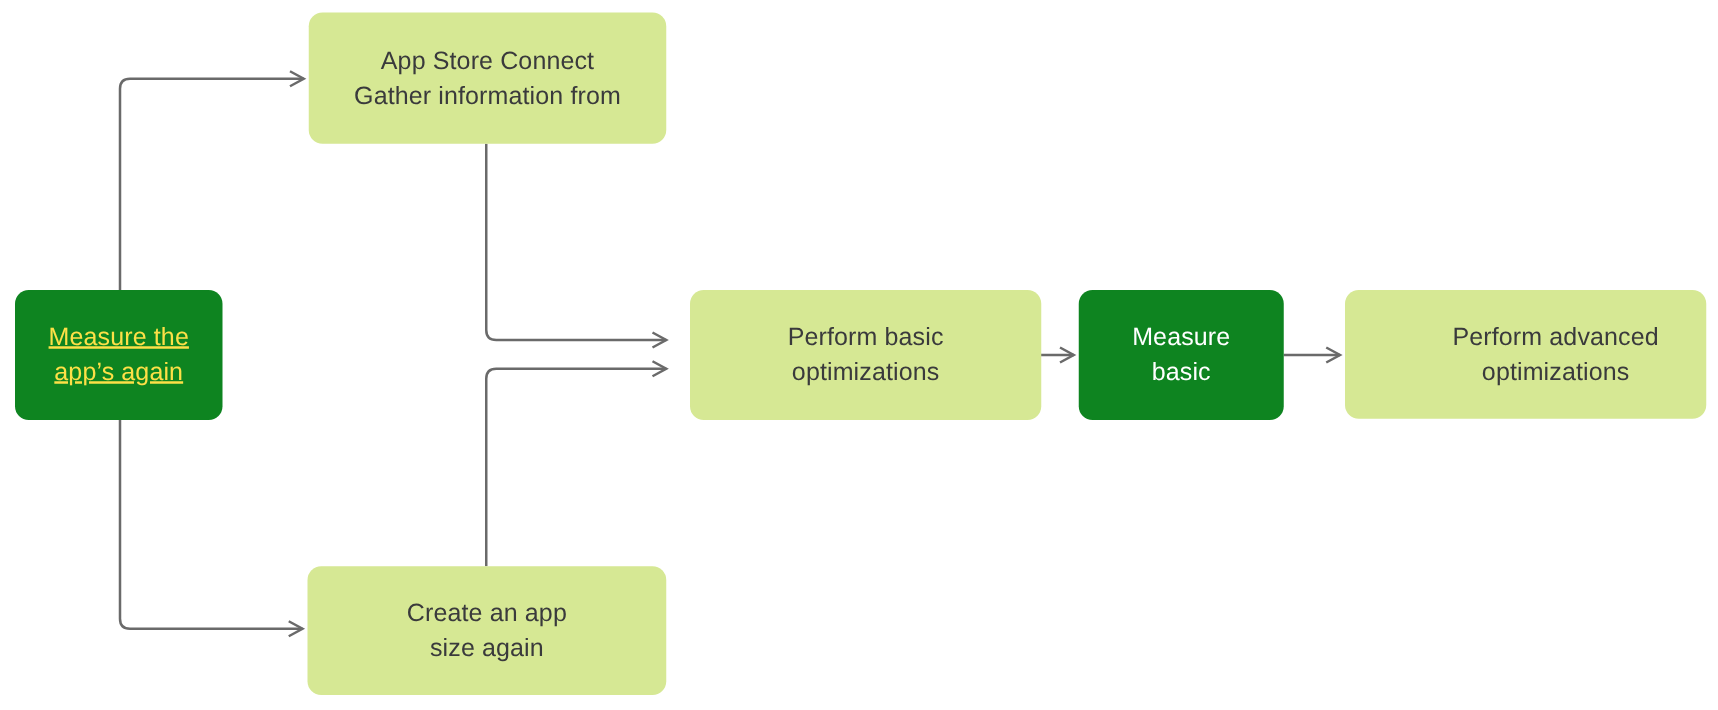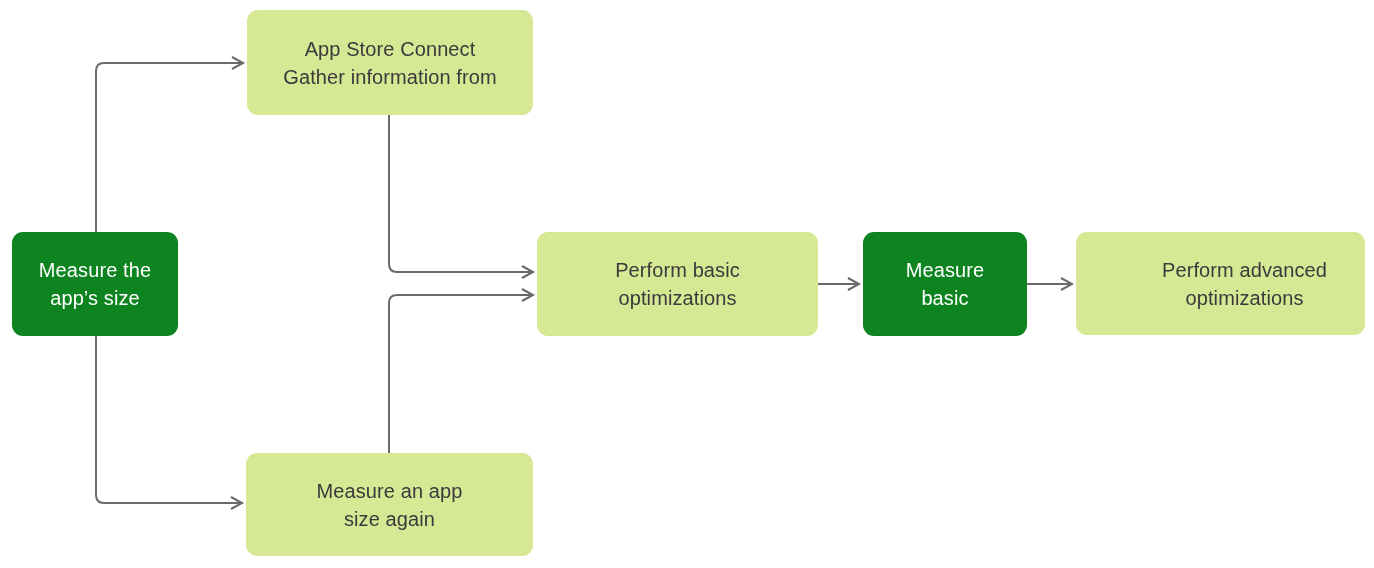--- a/index.html
+++ b/index.html
@@ -39,21 +39,21 @@
     text-align: center;
     font-size: 20px;
     font-weight: 400;
     line-height: 28px;
     letter-spacing: 0.1px;
   }
   
   .node.measure-size   { left: 12px;   top: 232px; width: 166px; height: 104px; }
   .node.gather-info    { left: 247px;  top: 10px;  width: 286px; height: 105px; }
   .node.create-report  { left: 246px;  top: 453px; width: 287px; height: 103px; }
-  .node.basic-opt      { left: 537px;  top: 232px; width: 281px; height: 104px; }
+  .node.basic-opt      { left: 552px;  top: 232px; width: 281px; height: 104px; }
   .node.measure-again  { left: 863px;  top: 232px; width: 164px; height: 104px; }
   .node.advanced-opt   { left: 1076px; top: 232px; width: 289px; height: 103px; }
 </style>
 </head>
 <body>
 
 <div class="canvas">
 
   <svg class="connector-layer" viewBox="0 0 1374 568" xmlns="http://www.w3.org/2000/svg" aria-hidden="true">
     <defs>
@@ -62,32 +62,32 @@
       </marker>
     </defs>
     <path class="edge" marker-end="url(#arrowhead)" d="M 96 232 L 96 71 Q 96 63 104 63 L 243 63" style="stroke: rgb(106, 106, 106);"></path>
     <path class="edge" marker-end="url(#arrowhead)" d="M 96 336 L 96 495 Q 96 503 104 503 L 242 503" style="stroke: rgb(106, 106, 106);"></path>
     <path class="edge" marker-end="url(#arrowhead)" d="M 389 115 L 389 264 Q 389 272 397 272 L 533 272" style="stroke: rgb(106, 106, 106);"></path>
     <path class="edge" marker-end="url(#arrowhead)" d="M 389 453 L 389 303 Q 389 295 397 295 L 533 295" style="stroke: rgb(106, 106, 106);"></path>
     <path class="edge" marker-end="url(#arrowhead)" d="M 818 284 L 859 284" style="stroke: rgb(106, 106, 106);"></path>
     <path class="edge" marker-end="url(#arrowhead)" d="M 1027 284 L 1072 284" style="stroke: rgb(106, 106, 106);"></path>
   </svg>
 
-  <div class="node measure-size" style="background-color: rgb(14, 132, 32); color: #ffffff;">
+  <div class="node measure-size" style="background-color: rgb(14, 132, 32); color: #fde047; text-decoration: underline;">
     <span>Measure the</span>
-    <span>app’s size</span>
+    <span>app’s again</span>
   </div>
 
   <div class="node gather-info" style="background-color: rgb(214, 232, 148); color: rgb(58, 58, 60);">
     <span>App Store Connect</span>
     <span>Gather information from</span>
   </div>
 
   <div class="node create-report" style="background-color: rgb(214, 232, 148); color: rgb(58, 58, 60);">
-    <span>Measure an app</span>
+    <span>Create an app</span>
     <span>size again</span>
   </div>
 
   <div class="node basic-opt" style="background-color: rgb(214, 232, 148); color: rgb(58, 58, 60);">
     <span>Perform basic</span>
     <span>optimizations</span>
   </div>
 
   <div class="node measure-again" style="background-color: rgb(14, 132, 32); color: rgb(255, 255, 255);">
     <span>Measure</span>

